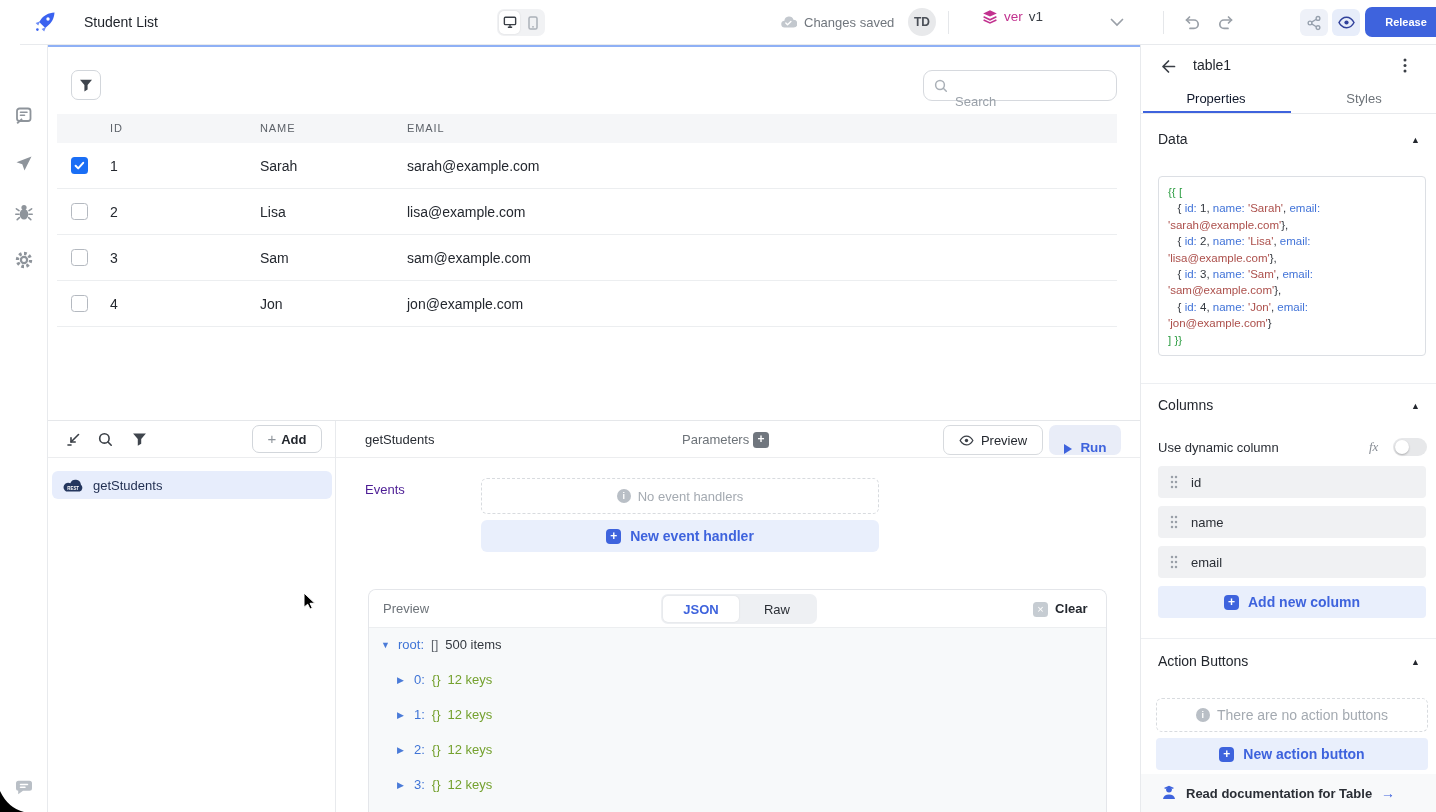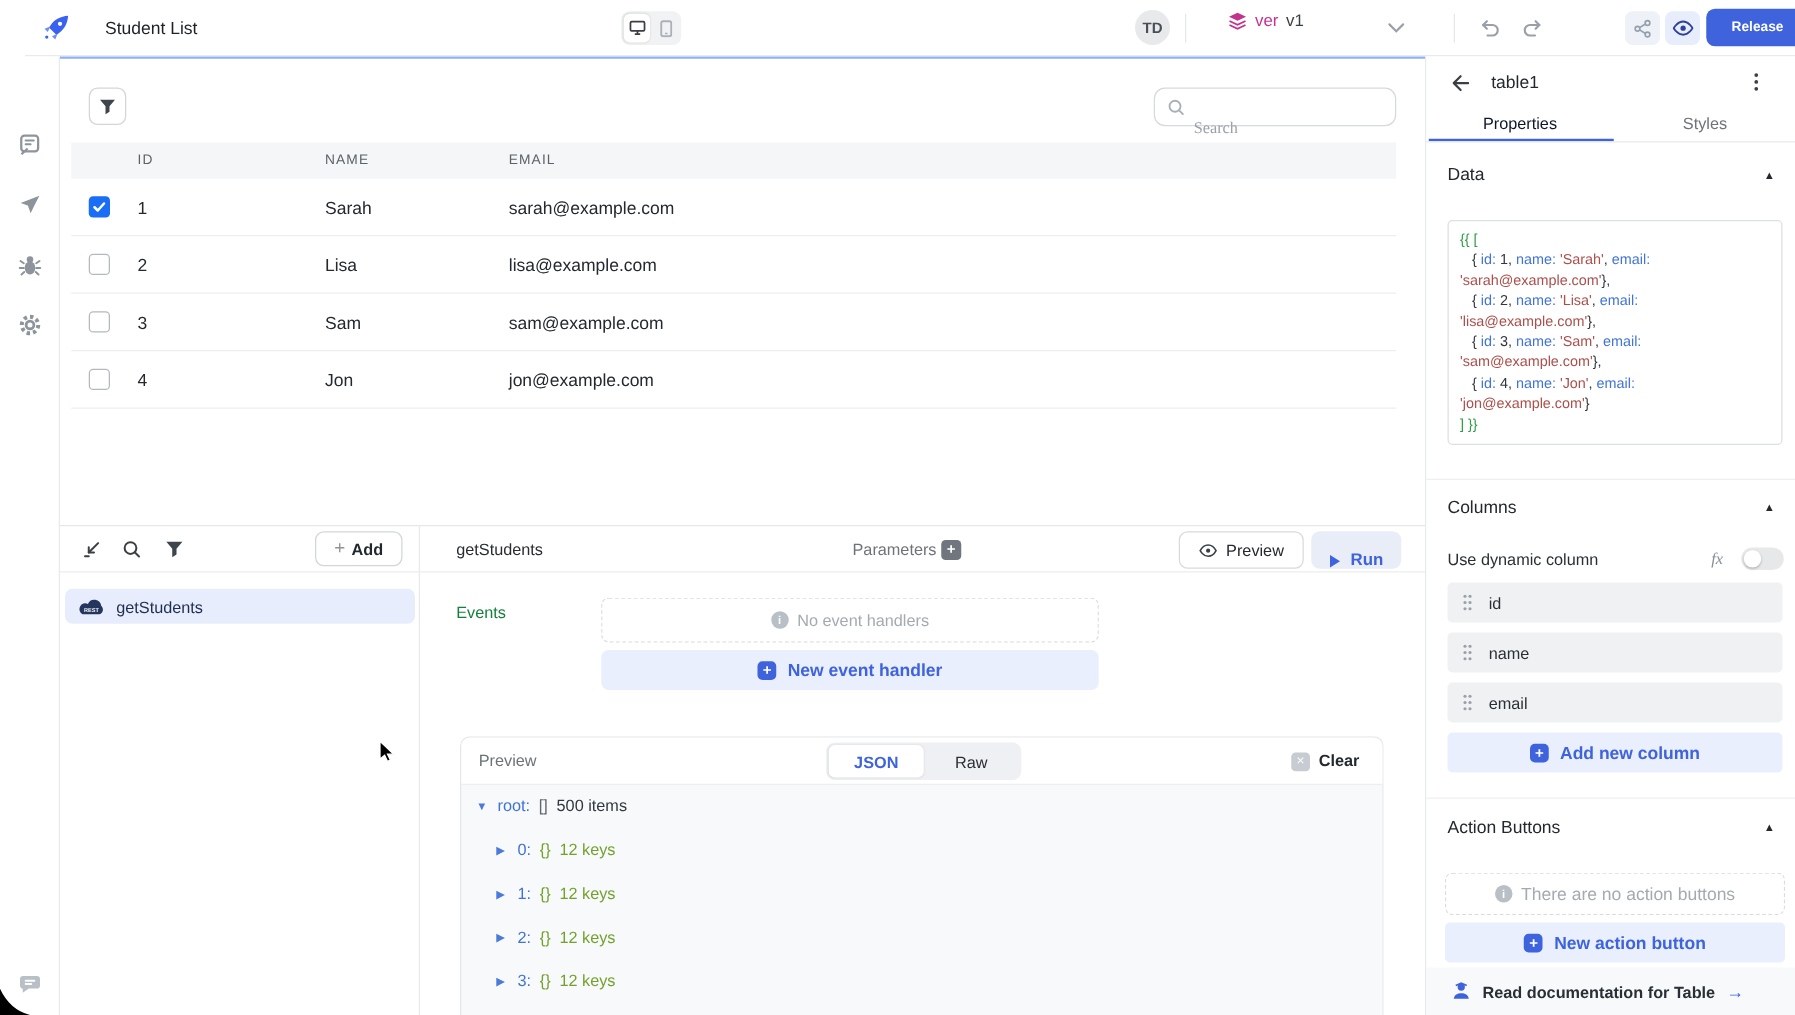--- a/index.html
+++ b/index.html
@@ -28,21 +28,21 @@
 
   
   .rail { position:absolute; left:0; top:45px; width:48px; height:767px; background:#fff; border-right:1px solid #e8eaed; z-index:20; }
   .rail-icon { position:absolute; left:14px; width:20px; height:20px; cursor:pointer; }
 
   
   .canvas { position:absolute; left:48px; top:45px; width:1092px; height:375px; background:#fff; }
   .canvas-selline { position:absolute; left:0; top:0; width:100%; height:2px; background:#8fb0f5; }
   .filter-btn { position:absolute; left:23px; top:25px; width:30px; height:30px; border:1px solid #d2d6db; border-radius:7px; background:#fff; display:flex; align-items:center; justify-content:center; cursor:pointer; }
   .search-box { position:absolute; left:875px; top:25px; width:194px; height:31px; border:1px solid #d6d9de; border-radius:9px; background:#fff; display:flex; align-items:center; padding:0 10px; gap:7px; }
-  .search-box input { border:none; outline:none; width:140px; font-size:13px; font-family:Liberation Serif, serif; color:#0369a1; background:transparent;margin-top:32px; }
+  .search-box input { border:none; outline:none; width:140px; font-size:13px; font-family:Liberation Sans, sans-serif; color:#0369a1; background:transparent;margin-top:32px; }
   .search-box input::placeholder { color:#9aa1a9; }
   .tbl { position:absolute; left:9px; top:69px; width:1060px; }
   .tbl-head { position:relative; height:29px; background:#f5f6f8; }
   .tbl-head .th { position:absolute; top:0; line-height:29px; font-size:11px; letter-spacing:.9px; font-weight:500; color:#5d6269; cursor:pointer; }
   .trow { position:relative; height:46px; border-bottom:1px solid #eceef0; cursor:pointer; }
   .trow .td { position:absolute; top:0; line-height:46px; font-size:14px; color:#24282f; }
   .cb { position:absolute; left:14px; top:14px; width:17px; height:17px; border:1.5px solid #b4b9c0; border-radius:3.5px; background:#fff; }
   .cb.on { border:none; background:#1a6ef5; }
   .cb svg { position:absolute; left:2px; top:2px; width:13px; height:13px; }
 
@@ -58,21 +58,21 @@
   .qcloud { width:24px; height:17px; display:flex; }
 
   .qeditor { position:absolute; left:288px; top:0; width:804px; height:392px; }
   .qed-head { position:relative; height:37px; border-bottom:1px solid #ecedef; }
   .qed-title { position:absolute; left:29px; line-height:37px; font-size:13px; font-weight:500; color:#282c33; }
   .params { position:absolute; left:346px; line-height:37px; font-size:13px; color:#6d7379; }
   .plus-sq-gray { position:absolute; left:417px; top:11px; width:16px; height:16px; background:#70767e; border-radius:3.5px; color:#fff; font-size:12px; line-height:15px; text-align:center; font-weight:700; cursor:pointer; }
   .preview-btn { position:absolute; left:607px; top:4px; width:100px; height:30px; background:#fff; border:1px solid #d7dade; border-radius:7px; display:flex; align-items:center; justify-content:center; gap:7px; font-size:13px; font-weight:500; color:#24282f; cursor:pointer; }
   .run-btn { position:absolute; left:713px; top:4px; width:72px; height:30px; background:#e9edf8; border:none; border-radius:7px; display:flex; align-items:flex-end; justify-content:center; gap:7px; font-size:13.5px; font-weight:600; color:#3e63dd; cursor:pointer; }
 
-  .events-label { position:absolute; left:29px; top:61px; font-size:13px; color:#15803d; }
+  .events-label { position:absolute; left:29px; top:61px; font-size:13px; color:#4c1d95; }
   .dashed-box { border:1px dashed #d8dbdf; border-radius:6px; display:flex; align-items:center; justify-content:center; gap:7px; color:#a4aab1; }
   .ev-empty { position:absolute; left:145px; top:57px; width:398px; height:36px; font-size:13px; }
   .blue-btn { background:#e9effc; border:none; border-radius:6px; display:flex; align-items:center; justify-content:center; gap:9px; font-size:14px; font-weight:600; color:#3e63dd; cursor:pointer; }
   .ev-new { position:absolute; left:145px; top:99px; width:398px; height:32px; }
   .plus-sq-blue { width:15px; height:15px; background:#3e63dd; border-radius:4px; color:#fff; font-size:12px; line-height:14px; text-align:center; font-weight:700; }
   .info-i { width:14px; height:14px; background:#b9bfc6; border-radius:50%; color:#fff; font-size:9px; line-height:14px; text-align:center; font-weight:700; font-style:normal; }
 
   .pv-box { position:absolute; left:32px; top:168px; width:739px; height:224px; border:1px solid #e4e6ea; border-bottom:none; border-radius:8px 8px 0 0; overflow:hidden; background:#f7f9fa; }
   .pv-head { position:relative; height:38px; background:#fff; border-bottom:1px solid #eceef0; }
   .pv-title { position:absolute; left:14px; line-height:38px; font-size:13px; color:#6d7379; }
@@ -145,20 +145,27 @@
           </svg>
       </span>
       <span class="device-btn">
         <svg width="10" height="14" viewBox="0 0 10 14">
             <rect x="1" y="1" width="8" height="12" rx="1.6" fill="none" stroke="#abb1b8" stroke-width="1.5"></rect>
             <path d="M4 10.8h2" stroke="#abb1b8" stroke-width="1.3"></path>
           </svg>
       </span>
     </div>
 
+    <div class="saved">
+      <svg width="17" height="13" viewBox="0 0 17 13">
+          <path d="M13.6 11.5H4.9a3.4 3.4 0 0 1-.5-6.8 4.6 4.6 0 0 1 9-.9 3.7 3.7 0 0 1 .2 7.7z" fill="#c3c8ce"></path>
+          <path d="M5.8 7.1l1.7 1.7 3.4-3.4" stroke="#fff" stroke-width="1.4" fill="none" stroke-linecap="round" stroke-linejoin="round"></path>
+        </svg>
+      <span>Changes saved</span>
+    </div>
 
     <span class="avatar">TD</span>
     <span class="vdiv" style="left:928px"></span>
 
     <div class="ver-group">
       <svg width="16" height="16" viewBox="0 0 16 16">
           <path d="M8 1.2l6.8 3.2L8 7.6 1.2 4.4z" fill="#c2328f"></path>
           <path d="M1.6 7.8L8 10.8l6.4-3" fill="none" stroke="#c2328f" stroke-width="1.5"></path>
           <path d="M1.6 11L8 14l6.4-3" fill="none" stroke="#c2328f" stroke-width="1.5"></path>
         </svg>

